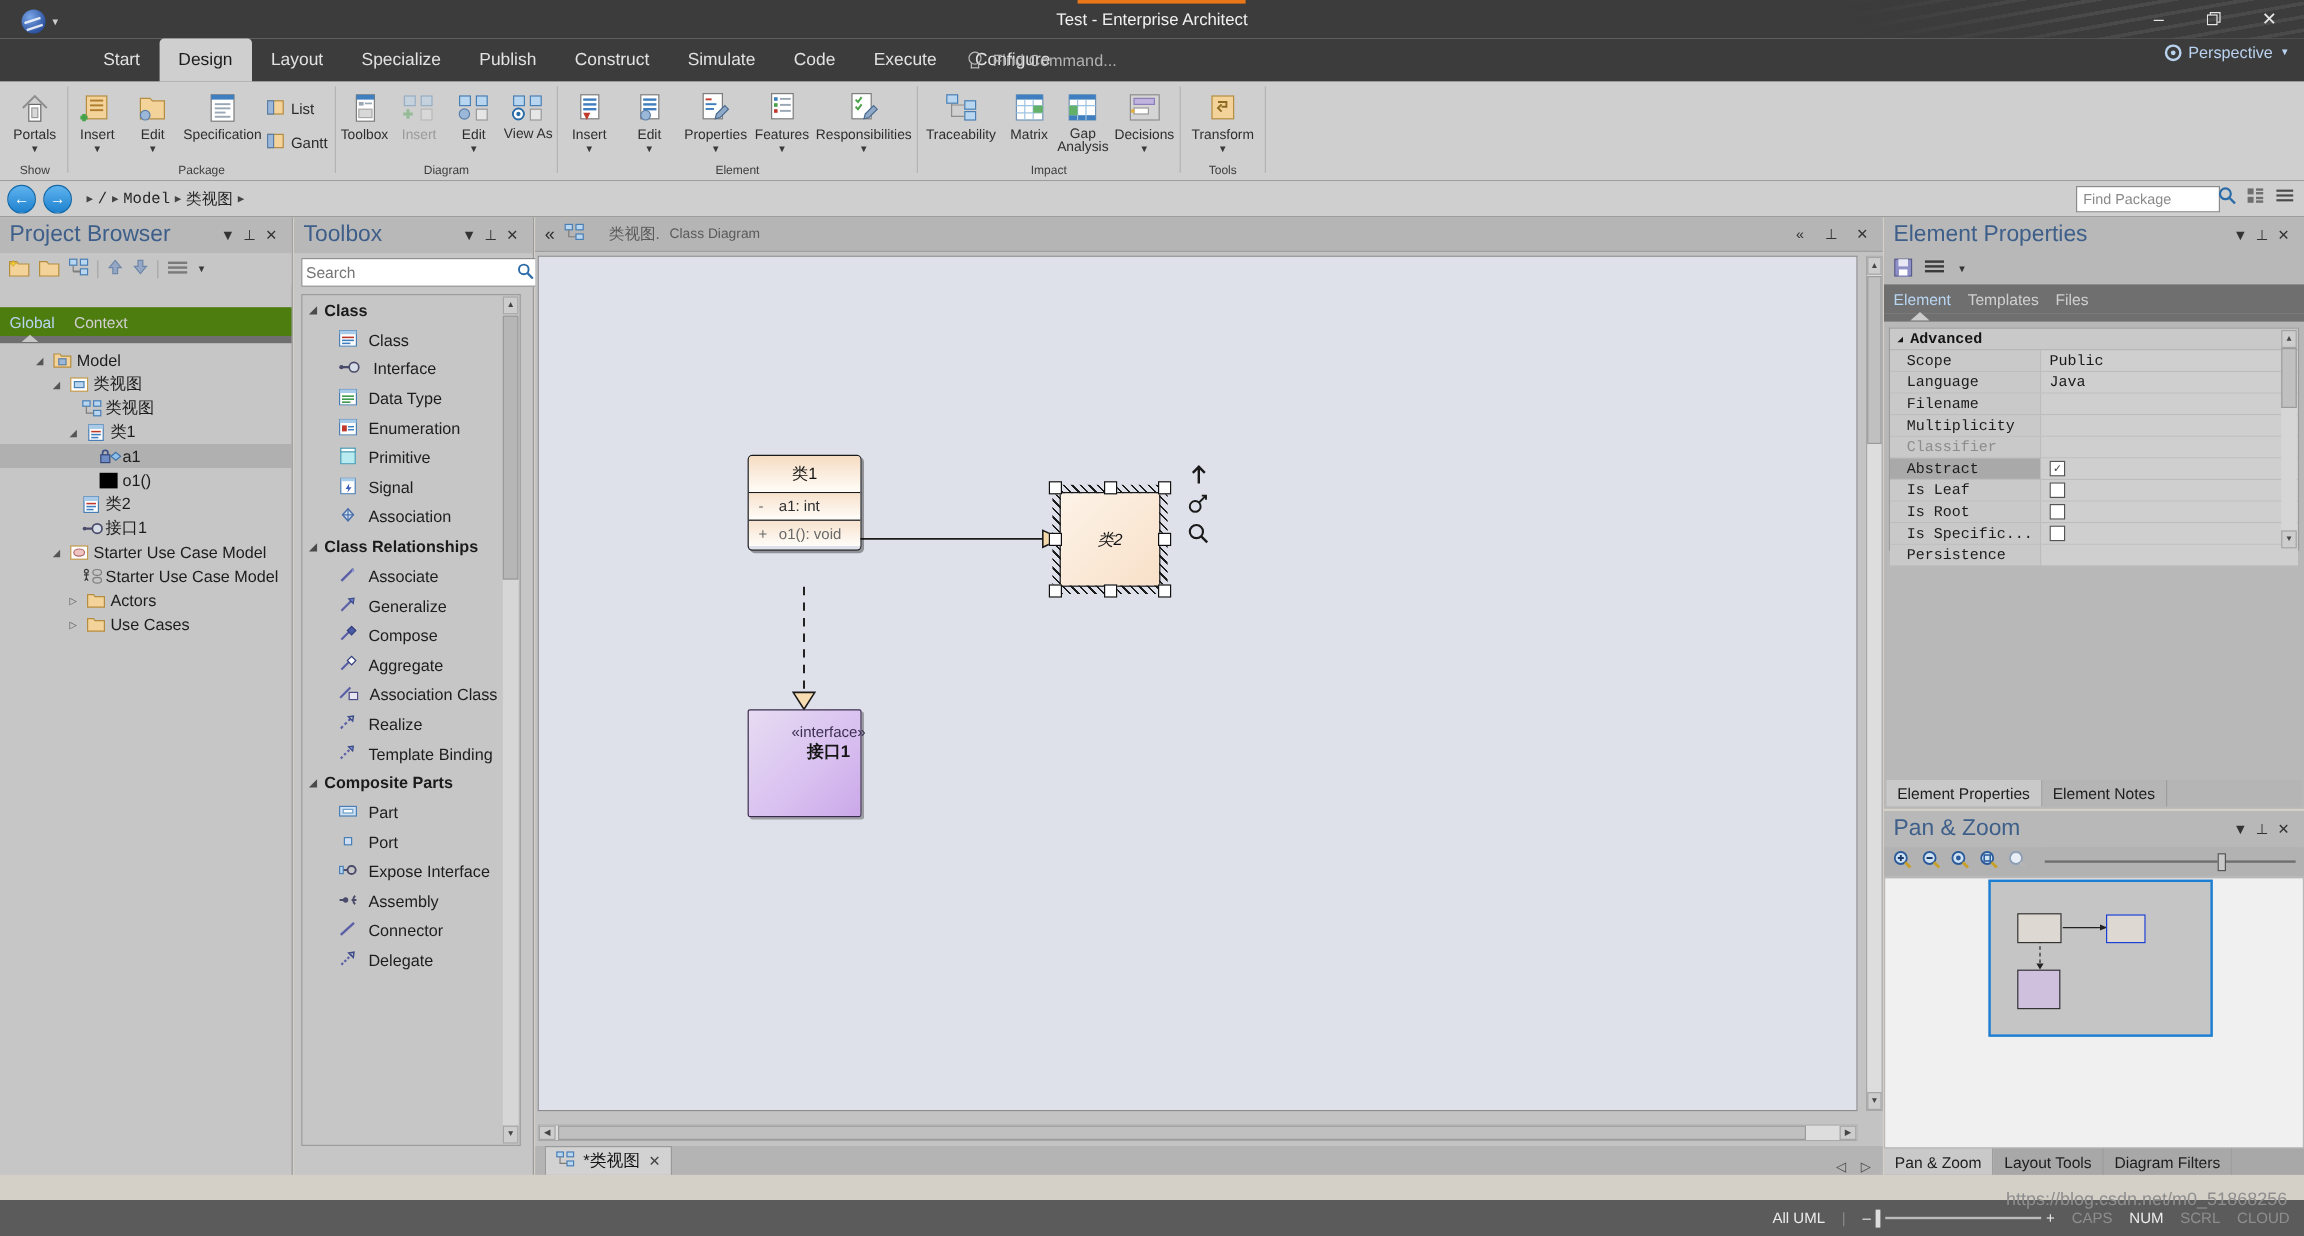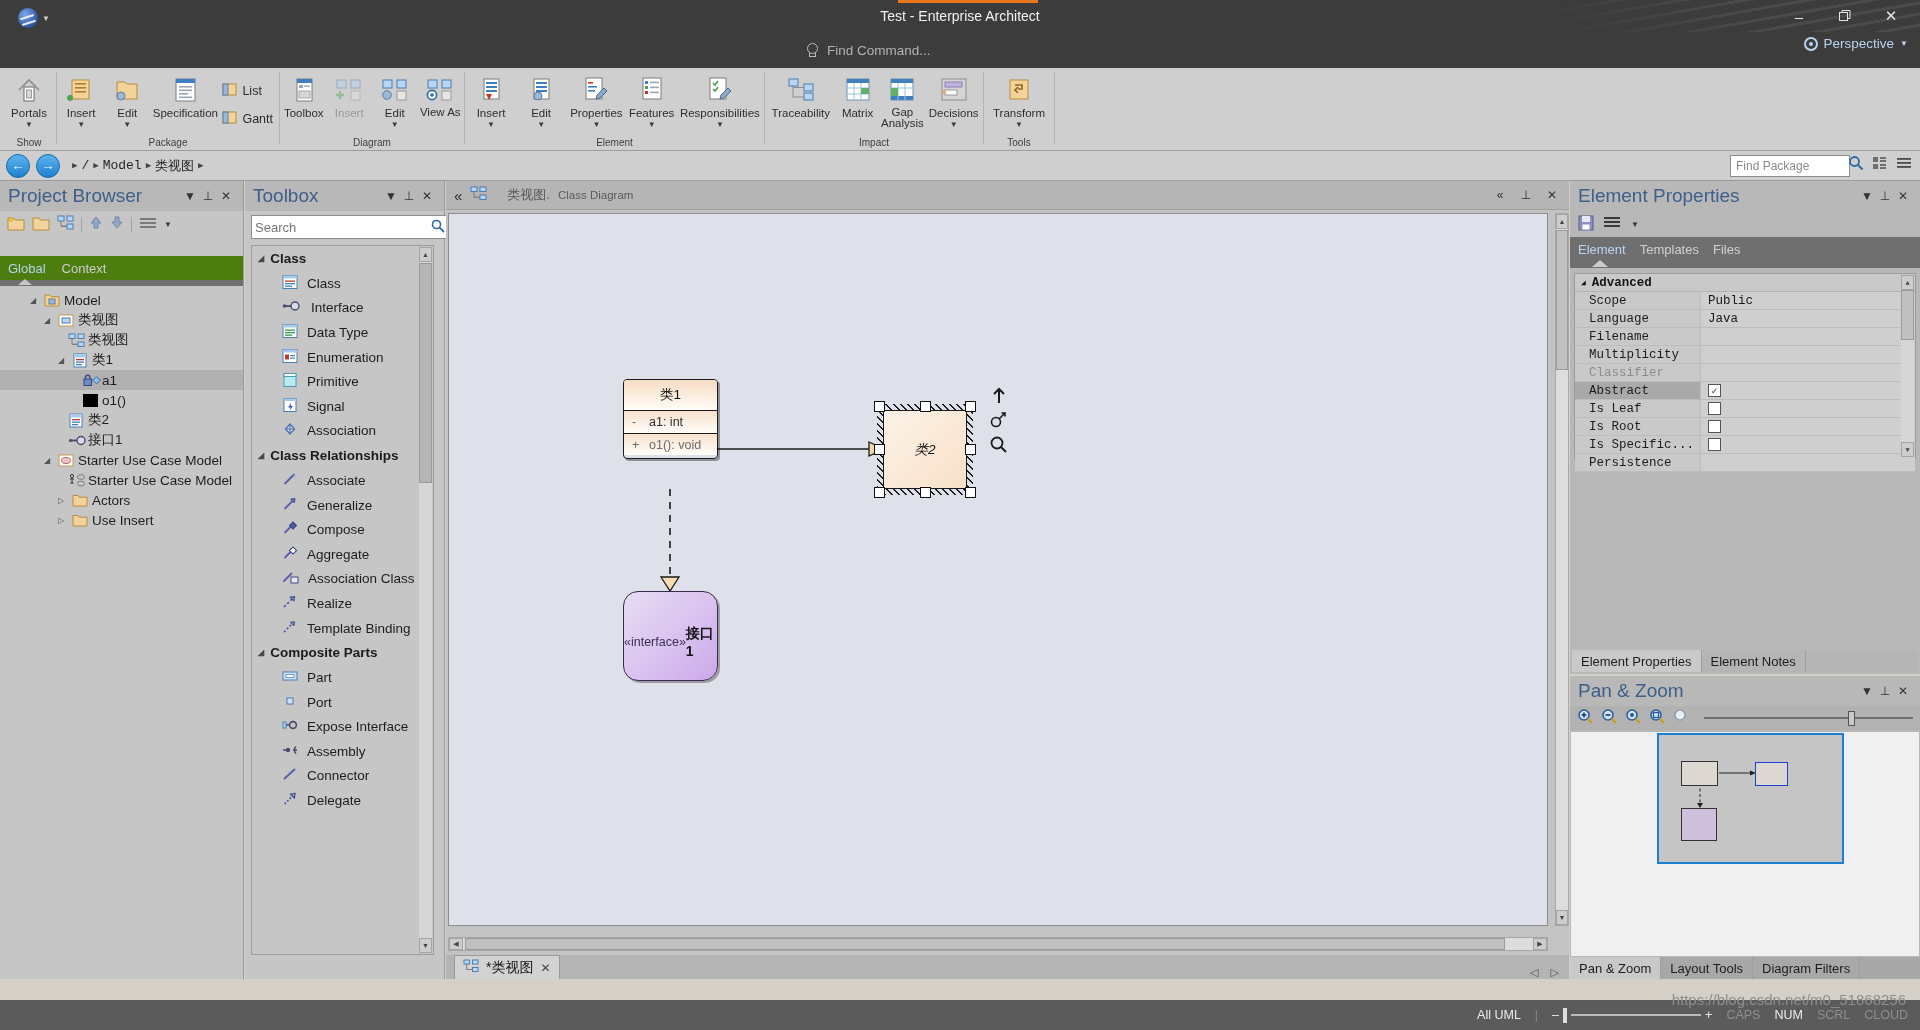--- a/index.html
+++ b/index.html
@@ -124,24 +124,24 @@
   .dg-canvas{position:absolute;left:2px;top:32px;width:1100px;height:713px;background:#dee1ea;
     border:1px solid #8d8d8d;overflow:hidden;}
   .cls{position:absolute;border:1.4px solid #1a1a1a;border-radius:4px;
     box-shadow:2px 2px 0 rgba(0,0,0,.35);overflow:hidden;}
   .cls .hdr{height:31px;display:flex;align-items:center;justify-content:center;
     background:linear-gradient(#f6dcc3,#fffdf8);border-bottom:1.3px solid #1a1a1a;font-size:13.5px;color:#121212;}
   .cls .feat{height:22px;display:flex;align-items:center;gap:10px;padding-left:8px;
     background:linear-gradient(#f7e2cd,#fffdf9);font-size:12.5px;color:#2e2e2e;}
   .cls .feat + .feat{border-top:1.3px solid #1a1a1a;}
   .cls .vis{color:#6a6a6a;width:7px;}
-  .iface{position:absolute;border:1.4px solid #3a2a4e;border-radius:15px;
+  .iface{position:absolute;border:1.4px solid #3a2a4e;border-radius:2px;
     background:linear-gradient(135deg,#e7dcf2,#d8bff0 60%,#cba8e8);
     box-shadow:2px 2px 0 rgba(0,0,0,.3);
-    display:flex;flex-direction:row;align-items:center;padding-top:11px;}
+    display:flex;flex-direction:column;align-items:center;padding-top:11px;padding-left:40px;}
   .iface .st{font-size:12.5px;color:#3c2f52;}
   .iface .nm{font-size:14px;color:#161616;font-weight:bold;margin-top:1px;}
   .hatch{position:absolute;background:
      repeating-linear-gradient(45deg,#1c1c1c 0 1.4px,transparent 1.4px 5px);}
   .handle{position:absolute;width:11px;height:11px;background:#fff;border:1.3px solid #111;}
   .qlink{position:absolute;width:20px;height:20px;}
 
   
   #elprops{left:1570px;top:181px;width:350px;height:493px;background:#b8b8b8;}
   .ep-toolbar{height:26px;display:flex;align-items:center;gap:10px;padding:0 8px;background:#b8b8b8;}
@@ -227,20 +227,32 @@
       </div>
       <div class="winbtn close">✕</div>
     </div>
   </div>
 
   <div class="menubar"></div>
   <div class="ealogo">
     <div class="ball"></div>
     <div class="cv">▼</div>
   </div>
+  <div class="mtabs">
+    <div class="mtab">Start</div>
+    <div class="mtab active">Design</div>
+    <div class="mtab">Layout</div>
+    <div class="mtab">Specialize</div>
+    <div class="mtab">Publish</div>
+    <div class="mtab">Construct</div>
+    <div class="mtab">Simulate</div>
+    <div class="mtab">Code</div>
+    <div class="mtab">Execute</div>
+    <div class="mtab">Configure</div>
+  </div>
   <div class="findcmd">
     <span class="bulb"></span>
     <span>Find Command...</span>
   </div>
   <div class="perspective">
     <span class="persp-eye"></span>
     <span>Perspective</span>
     <span style="font-size:8px;">▼</span>
   </div>
 
@@ -760,21 +772,21 @@
       </div>
 
       <div class="trow">
         <span style="width:50px"></span>
         <span class="tw">▷</span>
         <span class="ticon">
           <svg width="16" height="15" viewBox="0 0 16 15">
               <path d="M1 2.5h5l1.2 1.7H15V13H1z" fill="#f3d39a" stroke="#b58d3f"></path>
             </svg>
         </span>
-        <span>Use Insert</span>
+        <span>Use Cases</span>
       </div>
     </div>
   </div>
 
   <div class="panel" id="toolbox">
     <div class="ptitle">
       <span>Toolbox</span>
       <span class="sp"></span>
       <span class="pbtn">▼</span>
       <span class="pbtn">⊥</span>

